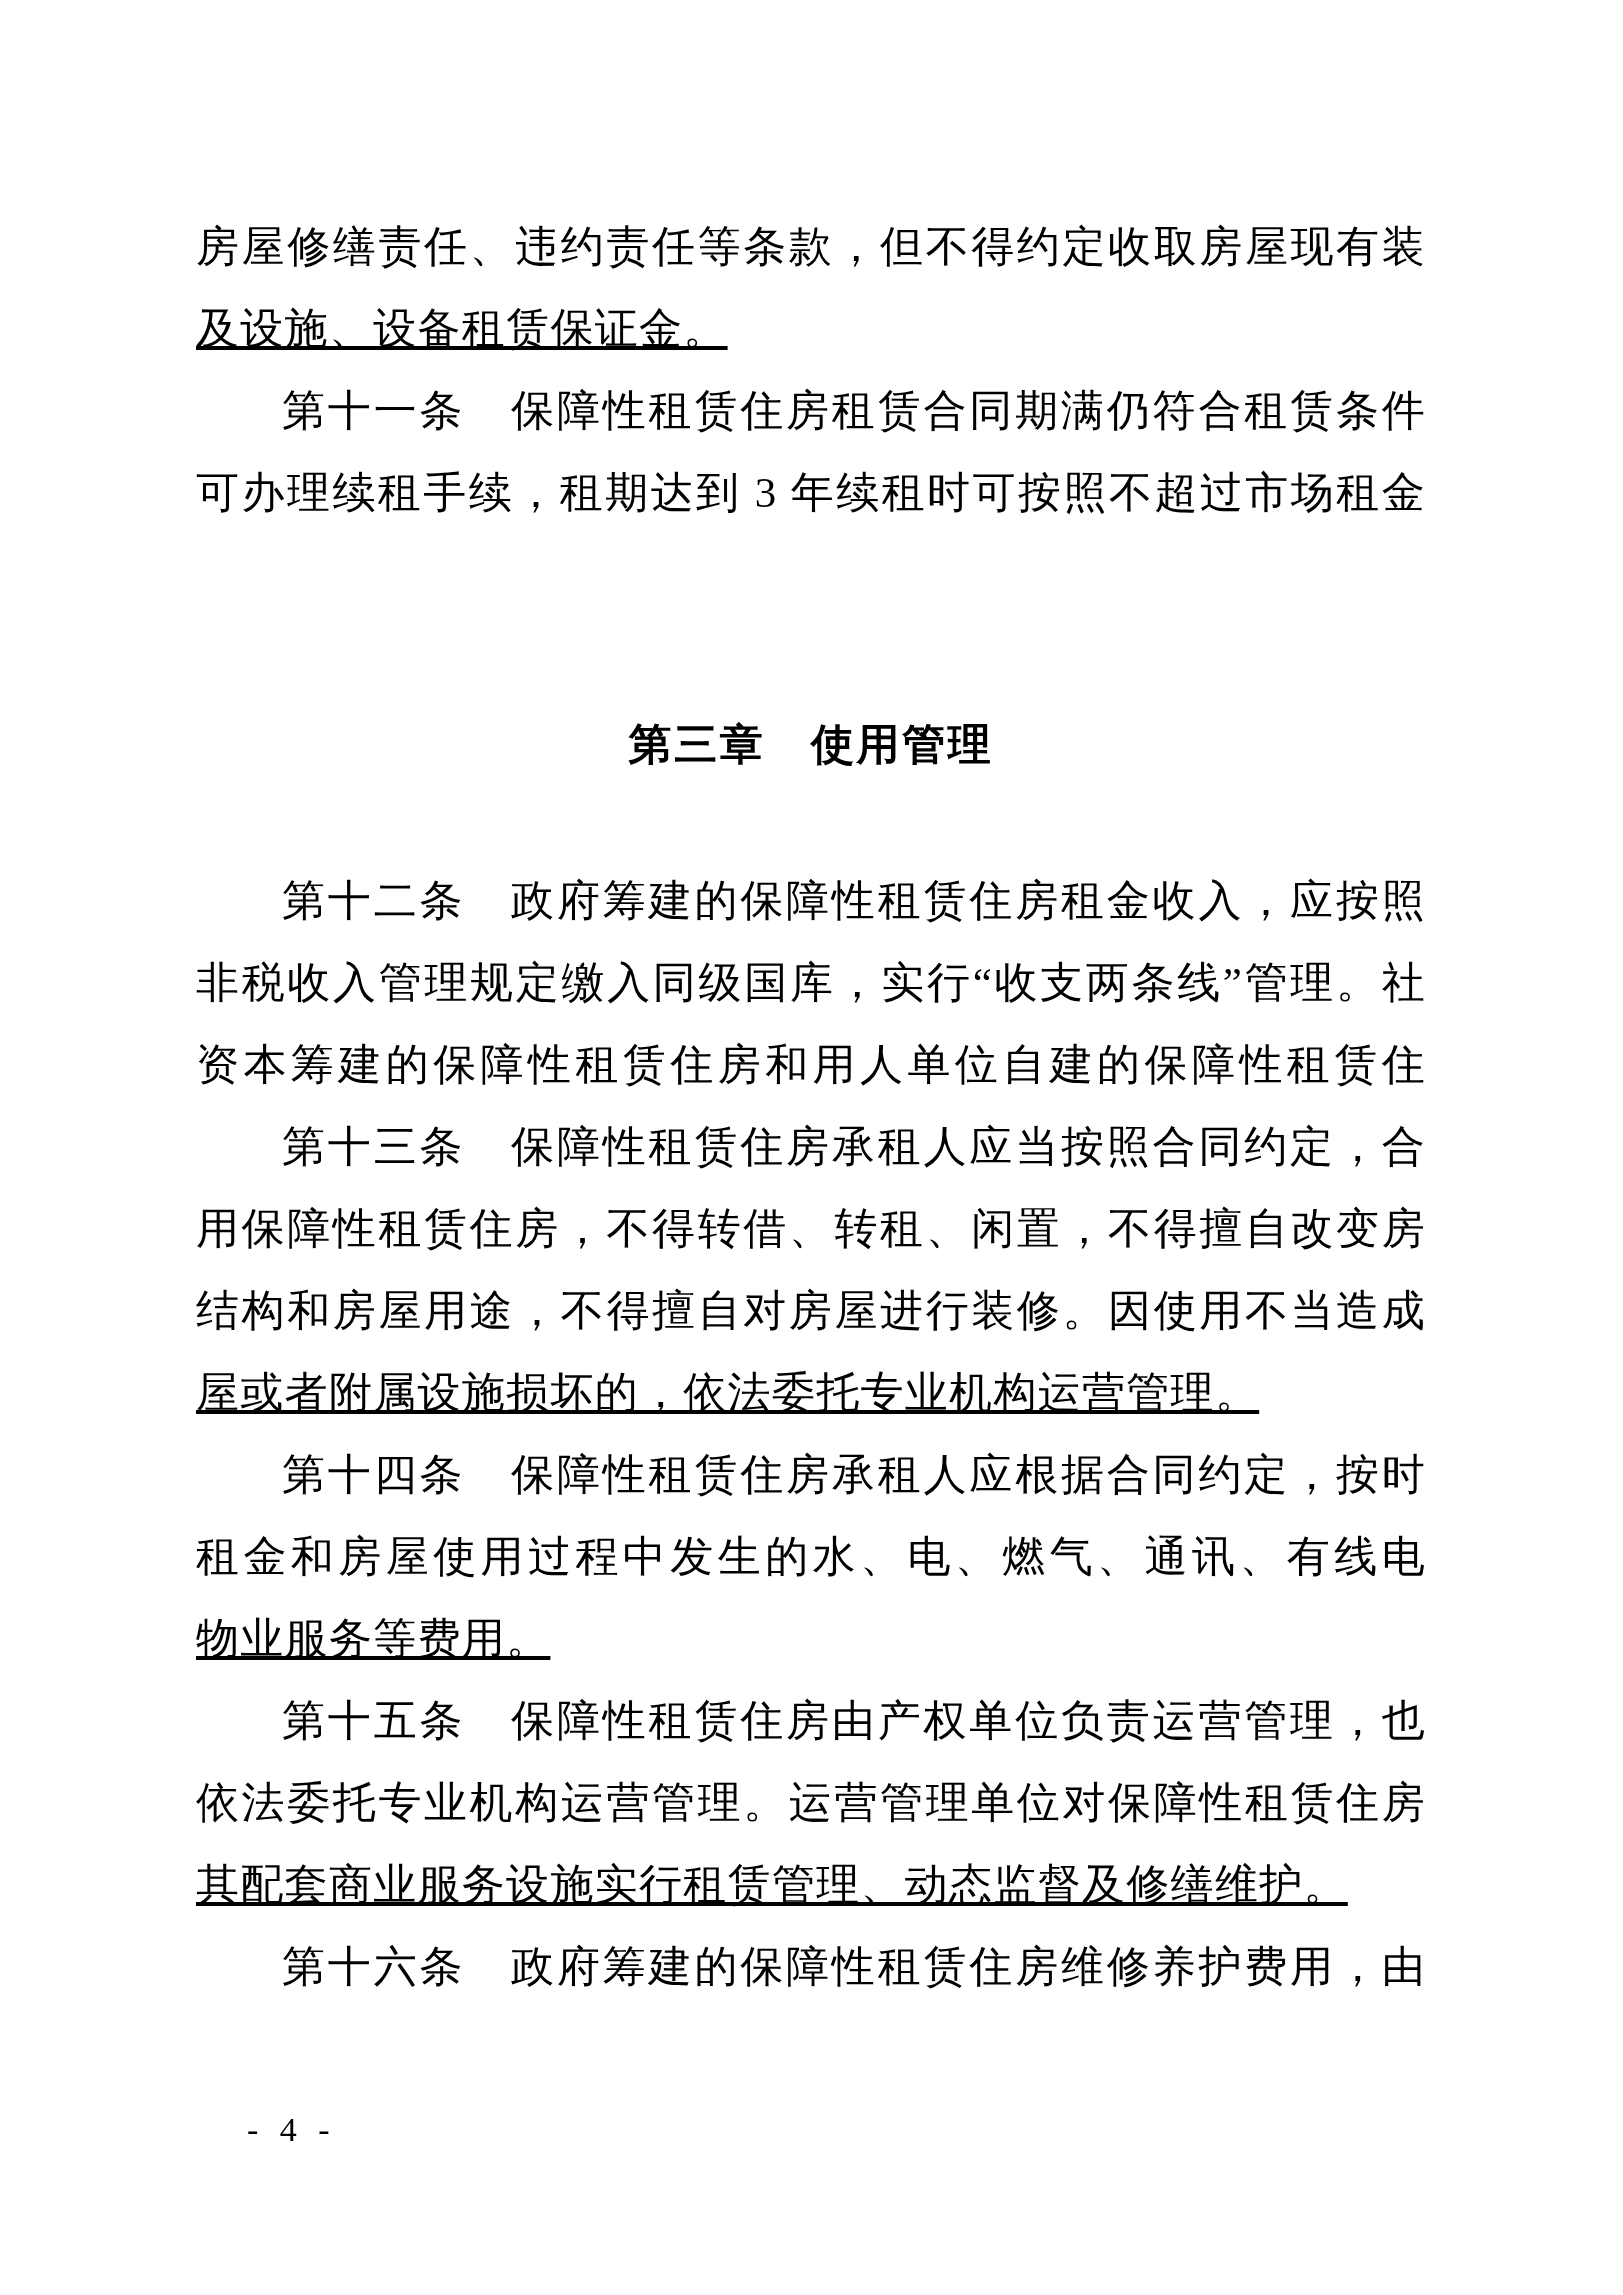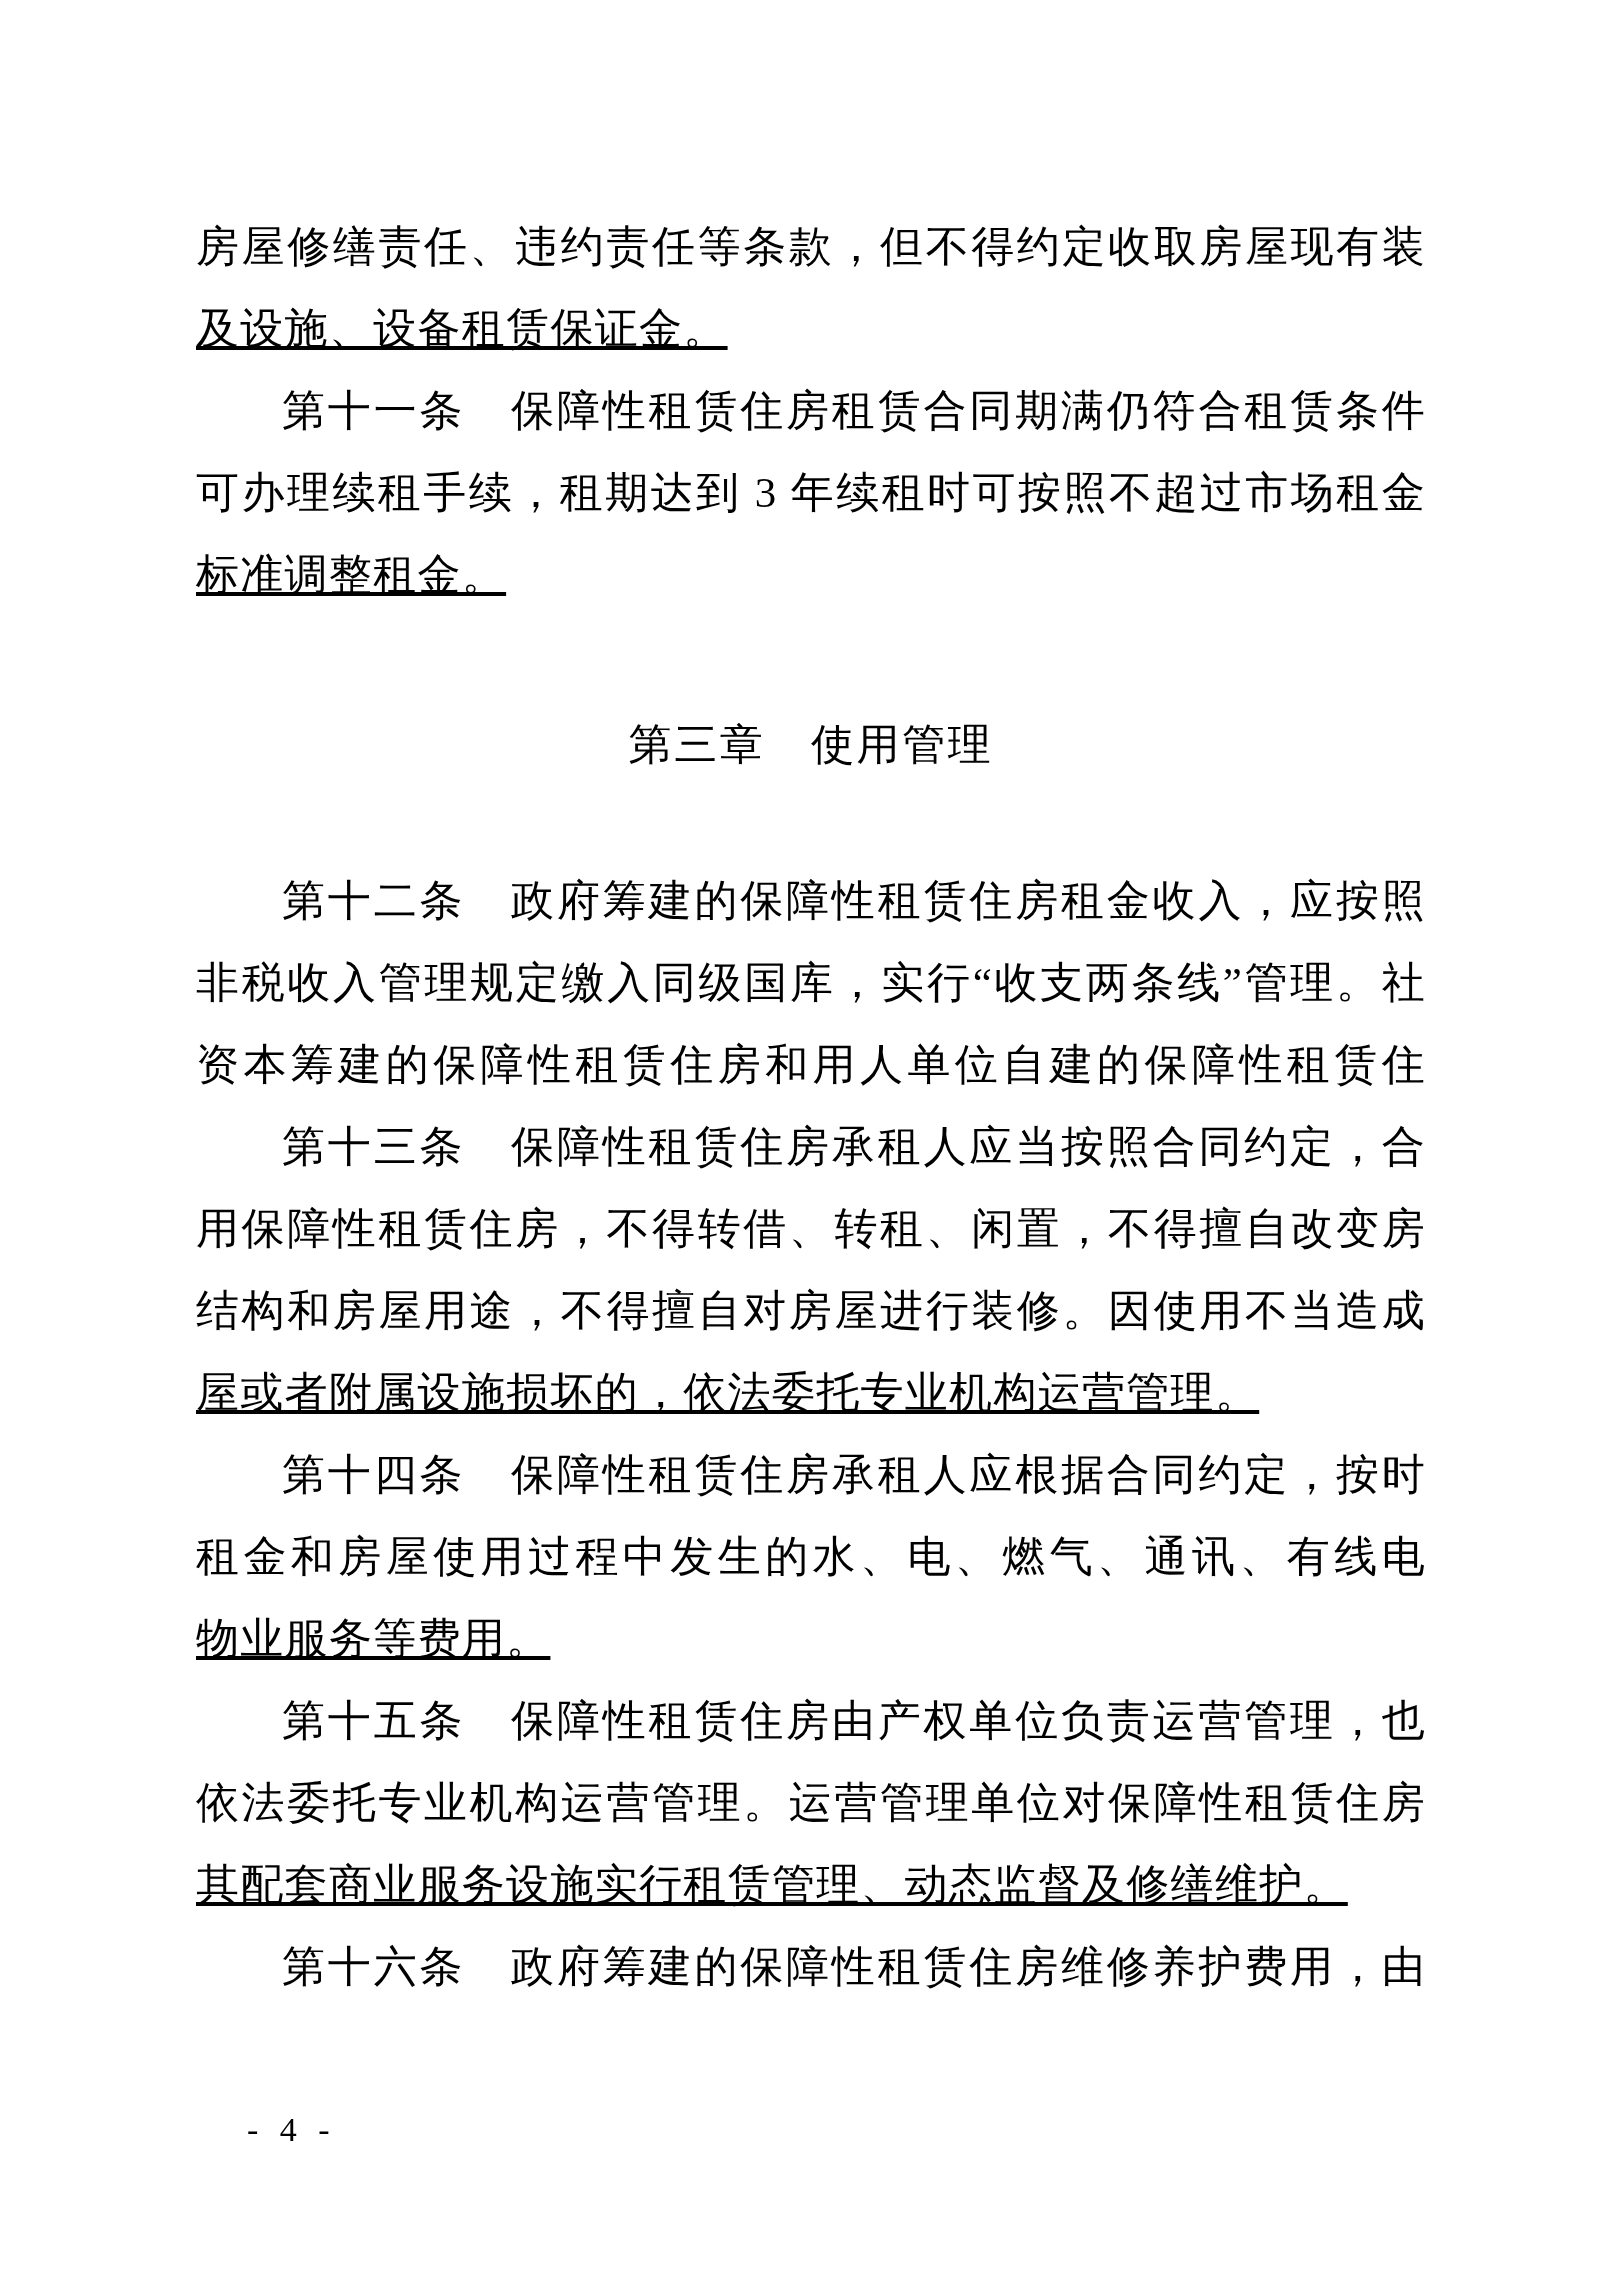--- a/index.html
+++ b/index.html
@@ -42,21 +42,21 @@
     text-indent: 86px;
   }
   .chapter-heading {
     position: absolute;
     left: 196px;
     top: 703px;
     width: 1230px;
     height: 82px;
     text-align: center;
     font-family: "Liberation Sans", "DejaVu Sans", sans-serif;
-    font-weight: normal;
+    font-weight: bold;
     font-size: 43px;
     line-height: 82px;
     letter-spacing: 2.6px;
   }
   .page-footer {
     position: absolute;
     left: 247px;
     top: 2110px;
     font-family: "Liberation Serif", "DejaVu Serif", serif;
     font-size: 34px;
@@ -67,21 +67,20 @@
 </head>
 <body>
 
 <div class="page">
 
   <div class="textblock block-a">
     <div class="line">房屋修缮责任、违约责任等条款，但不得约定收取房屋现有装修</div>
     <div class="line short">及设施、设备租赁保证金。</div>
     <div class="line indent">第十一条　保障性租赁住房租赁合同期满仍符合租赁条件的</div>
     <div class="line">可办理续租手续，租期达到 3 年续租时可按照不超过市场租金的</div>
-    <div class="line short">标准调整租金。</div>
   </div>
 
   <div class="chapter-heading">第三章　使用管理</div>
 
   <div class="textblock block-b">
     <div class="line indent">第十二条　政府筹建的保障性租赁住房租金收入，应按照政府</div>
     <div class="line">非税收入管理规定缴入同级国库，实行“收支两条线”管理。社会</div>
     <div class="line">资本筹建的保障性租赁住房和用人单位自建的保障性租赁住房，</div>
     <div class="line indent">第十三条　保障性租赁住房承租人应当按照合同约定，合理使</div>
     <div class="line">用保障性租赁住房，不得转借、转租、闲置，不得擅自改变房屋</div>

